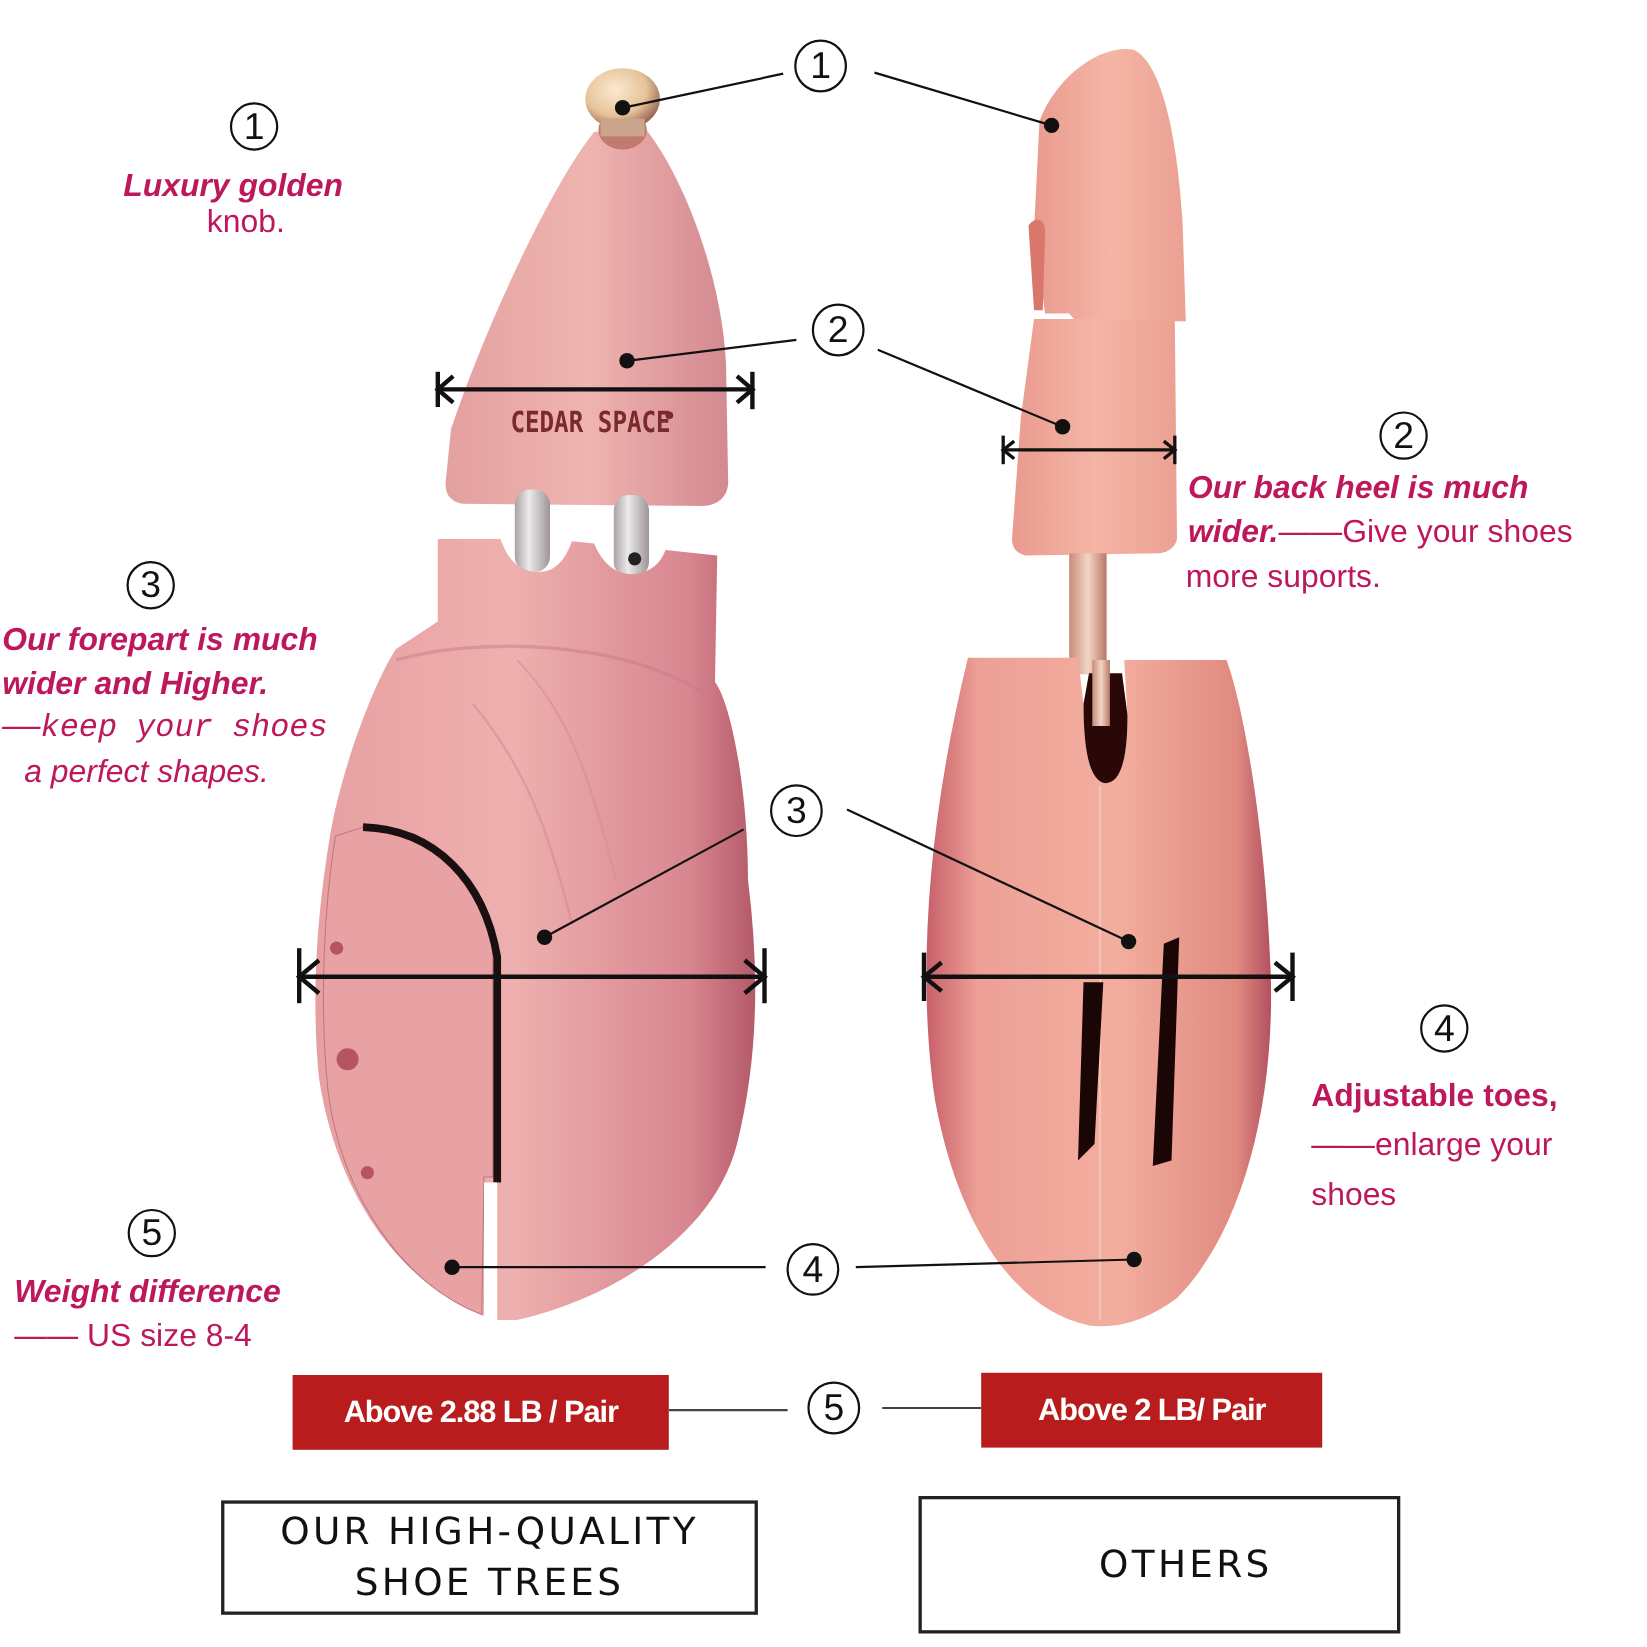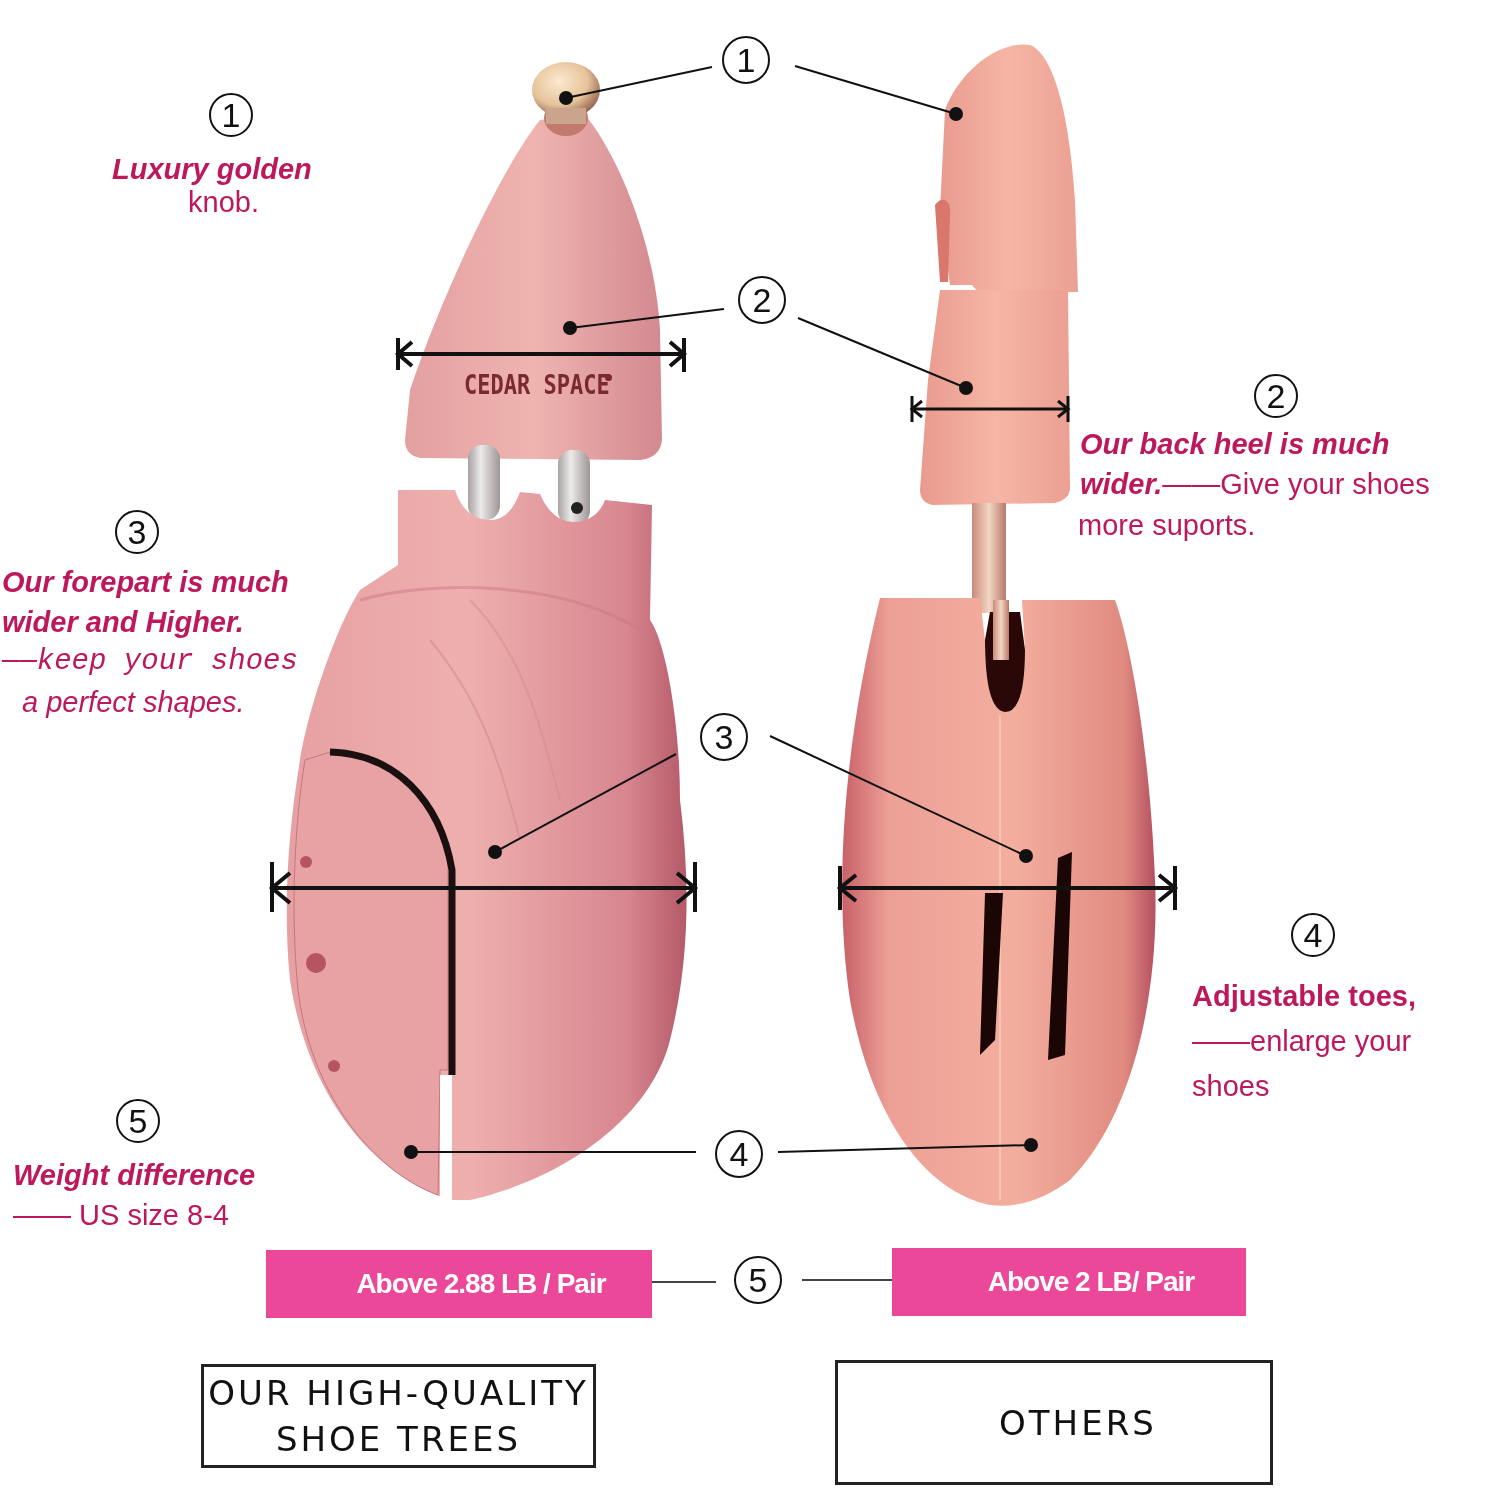--- a/index.html
+++ b/index.html
@@ -14,22 +14,22 @@
     box-sizing: border-box; display: flex; align-items: center; justify-content: center;
     font-size: 34px; line-height: 1; color: #111; background: #fff;
     font-family: "Liberation Sans", sans-serif;
   }
   .num.sm { width: 48px; height: 48px; }
   .b-it { font-weight: bold; font-style: italic; }
   .b { font-weight: bold; }
   .it { font-style: italic; }
   .txt { font-size: 29px; line-height: 40px; white-space: nowrap; color: #be185d; }
   .weight-box {
-    position: absolute; background: #ec4899; color: #fff; display: flex; align-items: center; justify-content: center;
-    font-family: "Liberation Sans", sans-serif; font-size: 28px; letter-spacing: -1px; font-weight: bold; padding-left: 44px;
+    position: absolute; background: #b91c1c; color: #fff; display: flex; align-items: center; justify-content: center;
+    font-family: "Liberation Sans", sans-serif; font-size: 28px; letter-spacing: -1px; font-weight: bold;
   }
   .label-box {
     position: absolute; border: 3px solid #222; box-sizing: border-box; background: #fff;
     display: flex; flex-direction: column; align-items: center; justify-content: center;
     font-family: "DejaVu Sans", sans-serif; font-size: 34px; letter-spacing: 3px; line-height: 46px; color: #111;
   }
   .brand {
     position: absolute; font-family: "DejaVu Sans Mono", monospace; font-weight: bold; color: #7a2a2e;
     font-size: 22px; letter-spacing: 0px; transform: scaleY(1.2);
   }
@@ -222,21 +222,21 @@
 
   <div>
     <div class="num" style="left:116px; top:1099px;">5</div>
     <div class="abs txt b-it" style="left:13px; top:1155px;">Weight difference</div>
     <div class="abs txt" style="left:13px; top:1195px;">—— US size 8-4</div>
   </div>
 
   <div class="weight-box" style="left:266px; top:1250px; width:342px; height:68px;">Above 2.88 LB / Pair</div>
   <div class="weight-box" style="left:892px; top:1248px; width:310px; height:68px;">Above 2 LB/ Pair</div>
 
-  <div class="label-box" style="left:201px; top:1364px; width:395px; height:104px;">
+  <div class="label-box" style="left:201px; top:1364px; width:488px; height:104px;">
     <span>OUR HIGH-QUALITY</span>
     <span>SHOE TREES</span>
   </div>
   <div class="label-box" style="left:835px; top:1360px; width:438px; height:125px;padding-left:48px;">
     <span>OTHERS</span>
   </div>
 
 </div>
 
 </body></html>

